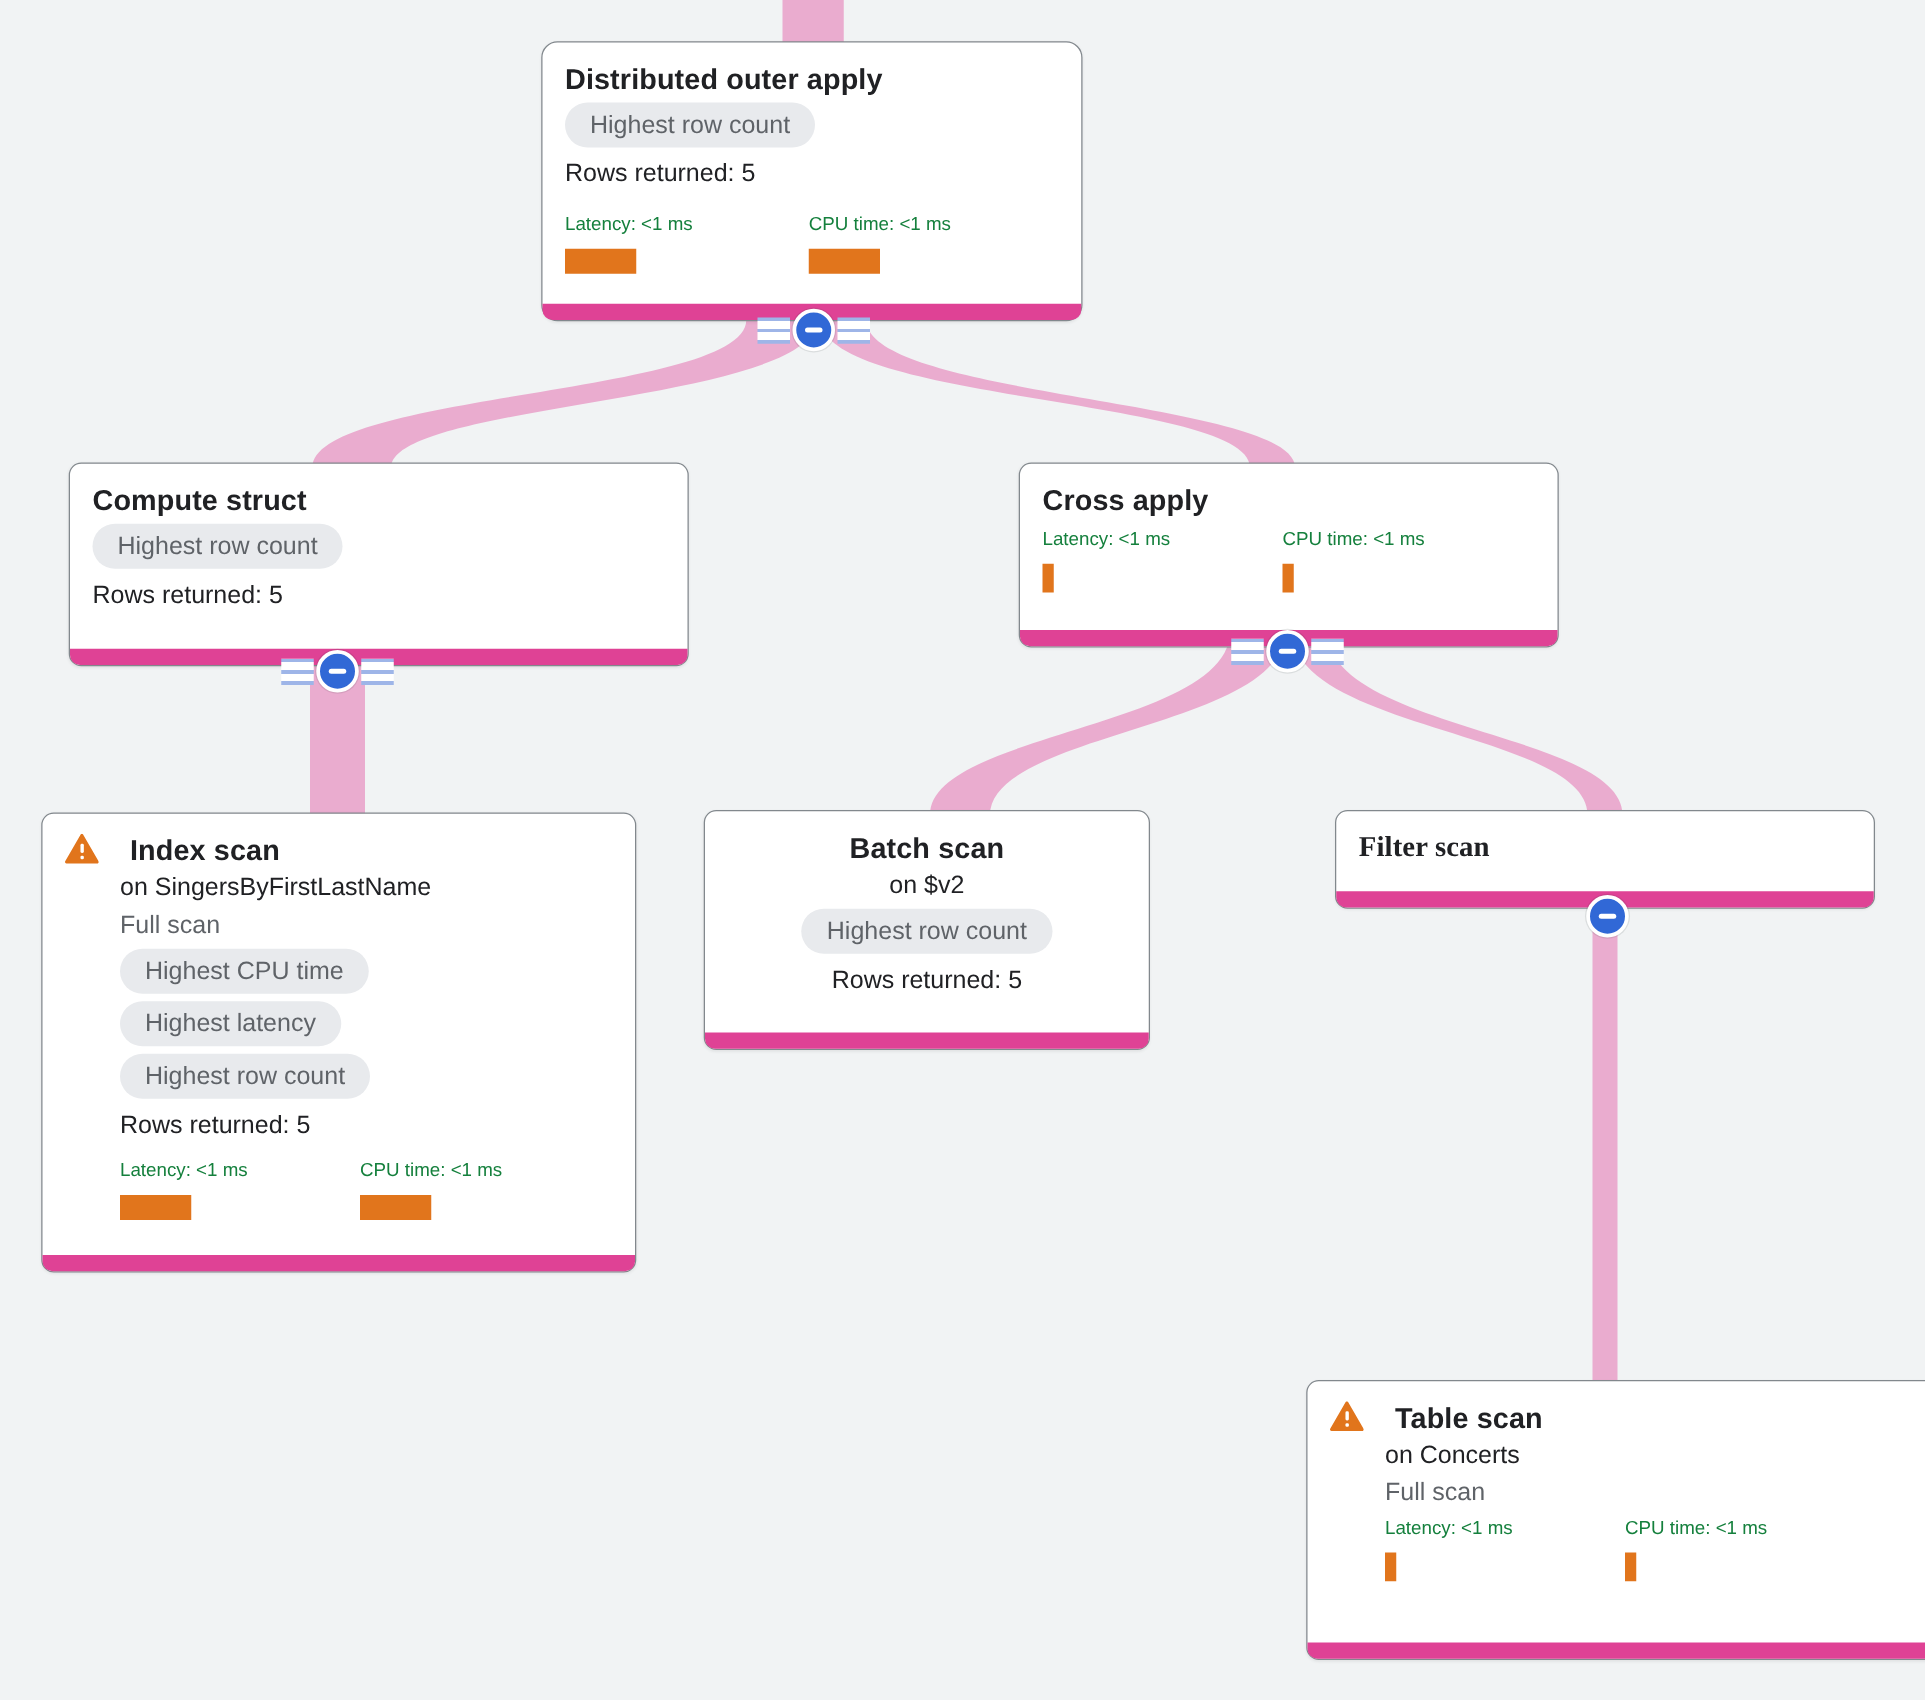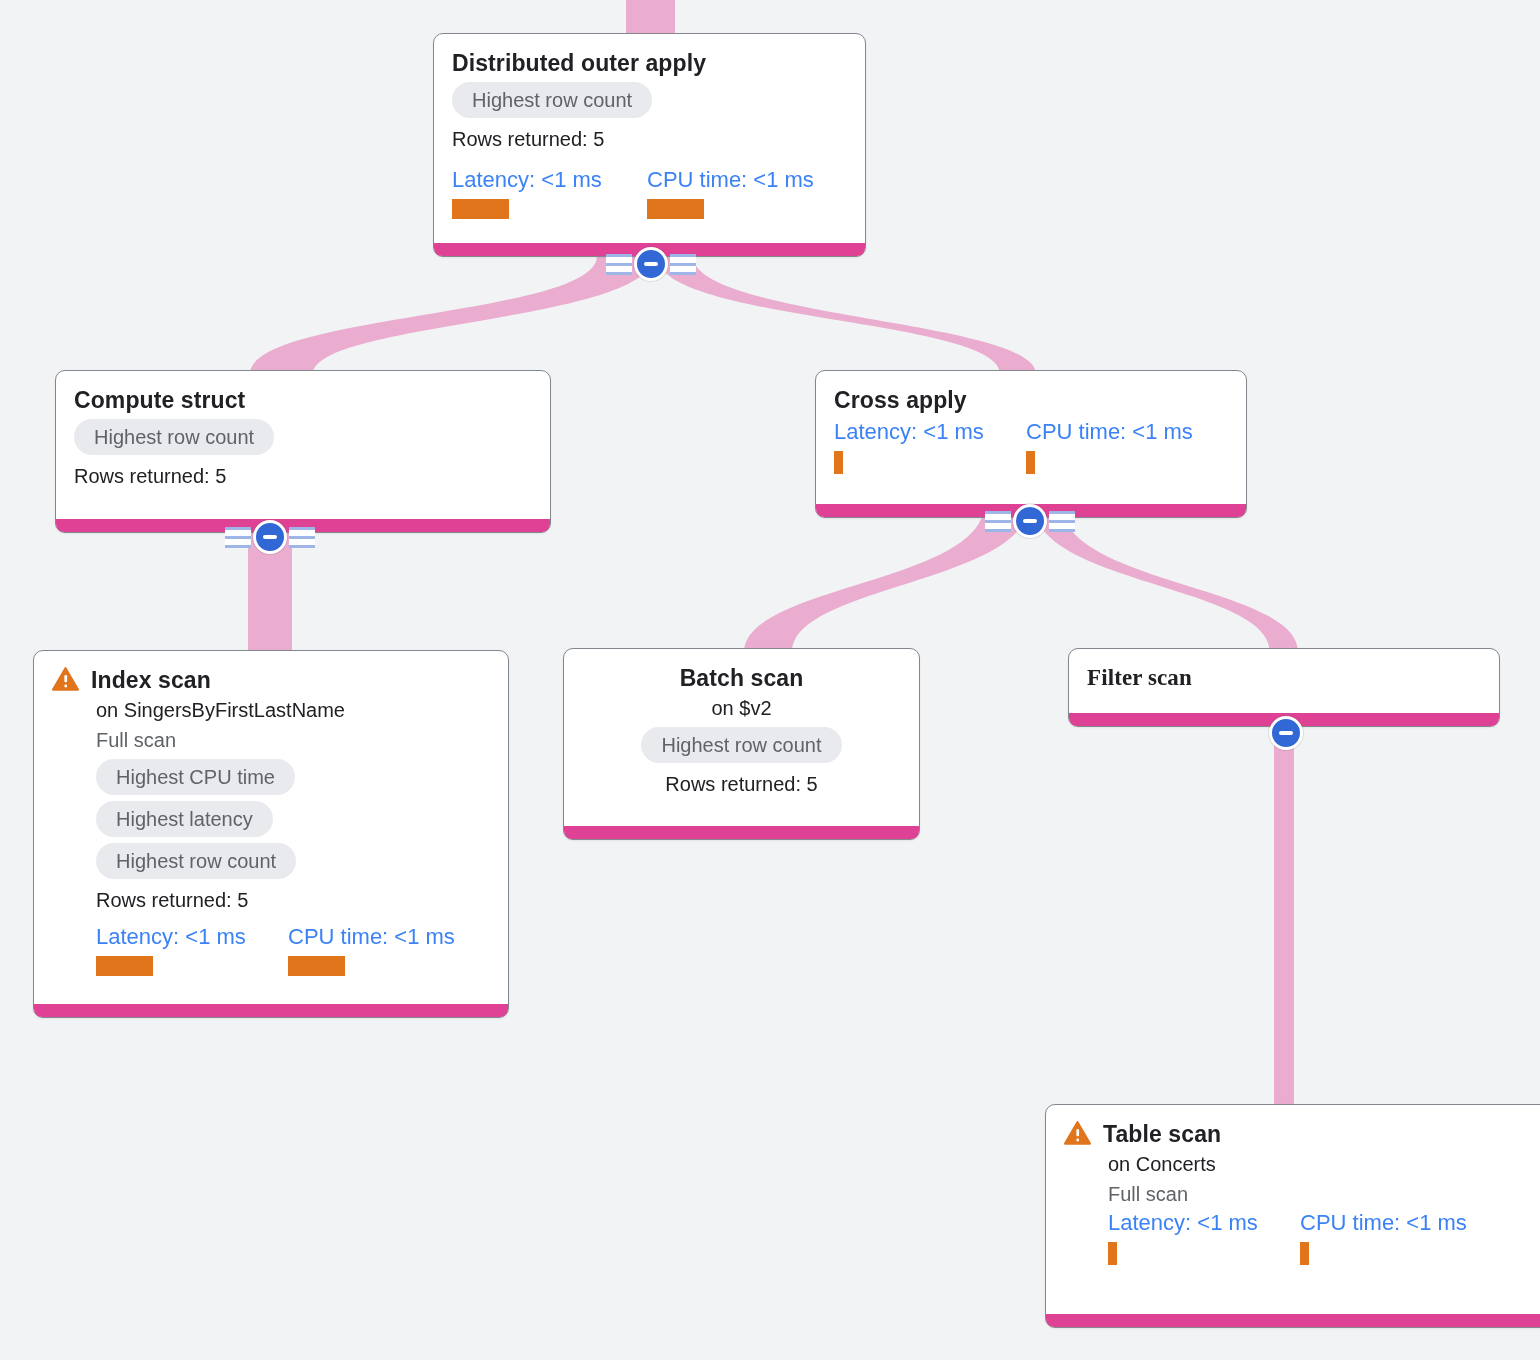--- a/index.html
+++ b/index.html
@@ -33,26 +33,26 @@
   .sub.gray{color:#5f6368;}
   .rows{font-size:20px;line-height:30px;color:#202124;margin-top:6px;}
   .badge{
     display:inline-block;background:#e8eaed;color:#5f6368;
     font-size:20px;line-height:20px;padding:8px 20px;border-radius:20px;
   }
   .badge-row{margin:4px 0 6px 0;}
   .metrics{display:flex;margin-top:12px;}
   .metric{width:195px;}
   .metric.narrow{width:192px;}
-  .mlabel{font-size:22px;line-height:28px;color:#3b82f6;}
+  .mlabel{font-size:15px;line-height:28px;color:#15803d;}
   .bar{background:#e1751c;margin-top:5px;}
   .bar.large{width:57px;height:20px;}
   .bar.small{width:9px;height:23px;}
 
-  .head{display:flex;align-items:flex-start;gap:12px;}
+  .head{display:flex;align-items:flex-start;gap:25px;}
   .warn{flex:0 0 auto;margin-top:2px;}
   .indent{margin-left:44px;}
 
   .collapse-btn{position:absolute;z-index:3;display:flex;align-items:center;}
   .stripes{
     width:26px;height:21px;
     background:repeating-linear-gradient(to bottom,#9eb5e8 0 3px,#ffffff 3px 9px);
   }
   .cb-circle{
     width:34px;height:34px;border-radius:50%;
@@ -73,21 +73,21 @@
   <svg class="edges" width="1540" height="1360" viewBox="0 0 1540 1360">
     <path d="M626 0 H675 V40 H626 Z"></path>
     <path d="M597 256 C597 316 250 314 250 374 L313 374 C313 322 653 322 653 256 Z"></path>
     <path d="M657 256 C657 322 1000 318 1000 374 L1036 374 C1036 320 693 318 693 256 Z"></path>
     <path d="M248 500 H292 V660 H248 Z"></path>
     <path d="M984 505 C984 582 744 586 744 652 L792 652 C792 586 1028 582 1028 505 Z"></path>
     <path d="M1034 505 C1034 584 1270 586 1270 652 L1298 652 C1298 586 1062 584 1062 505 Z"></path>
     <path d="M1274 700 H1294 V1140 H1274 Z"></path>
   </svg>
 
-  <div class="node" style="left:433px;top:33px;width:433px;height:224px;">
+  <div class="node" style="left:433px;top:33px;width:433px;height:224px;border-radius:13px;">
     <span class="title">Distributed outer apply</span>
     <div class="badge-row">
       <span class="badge">Highest row count</span>
     </div>
     <div class="rows">Rows returned: 5</div>
     <div class="metrics">
       <div class="metric">
         <div class="mlabel">Latency: &lt;1 ms</div>
         <div class="bar large"></div>
       </div>

